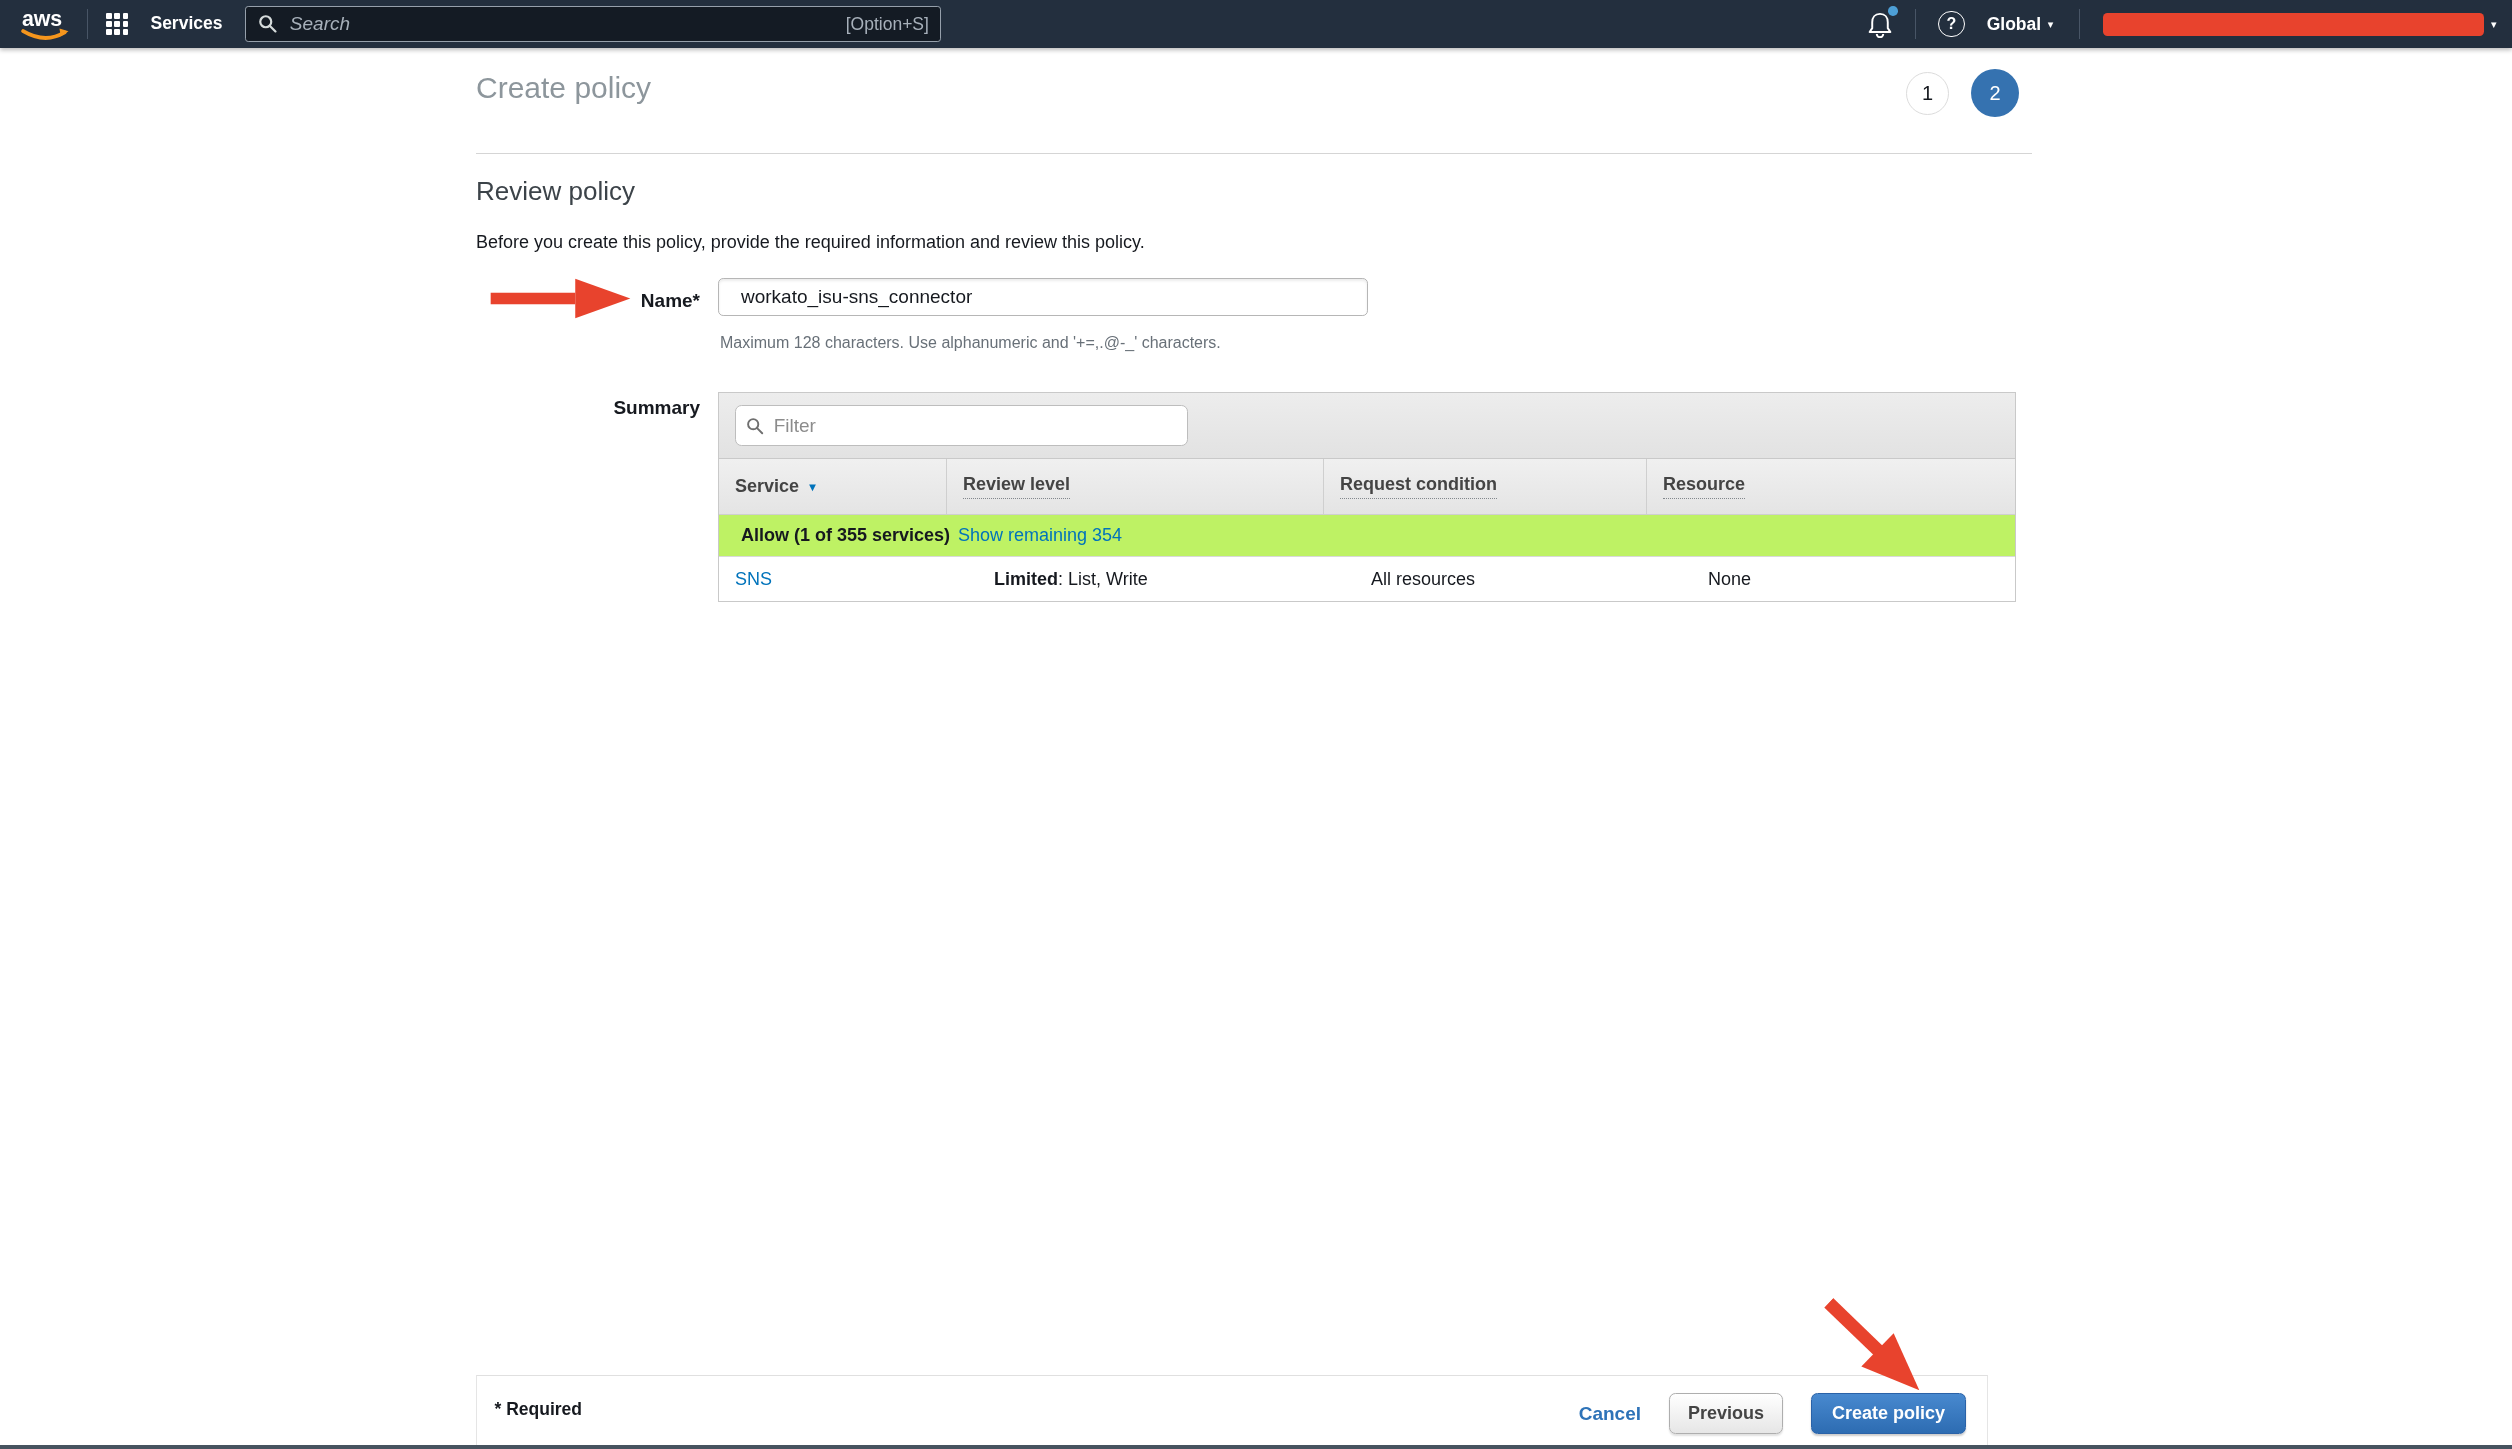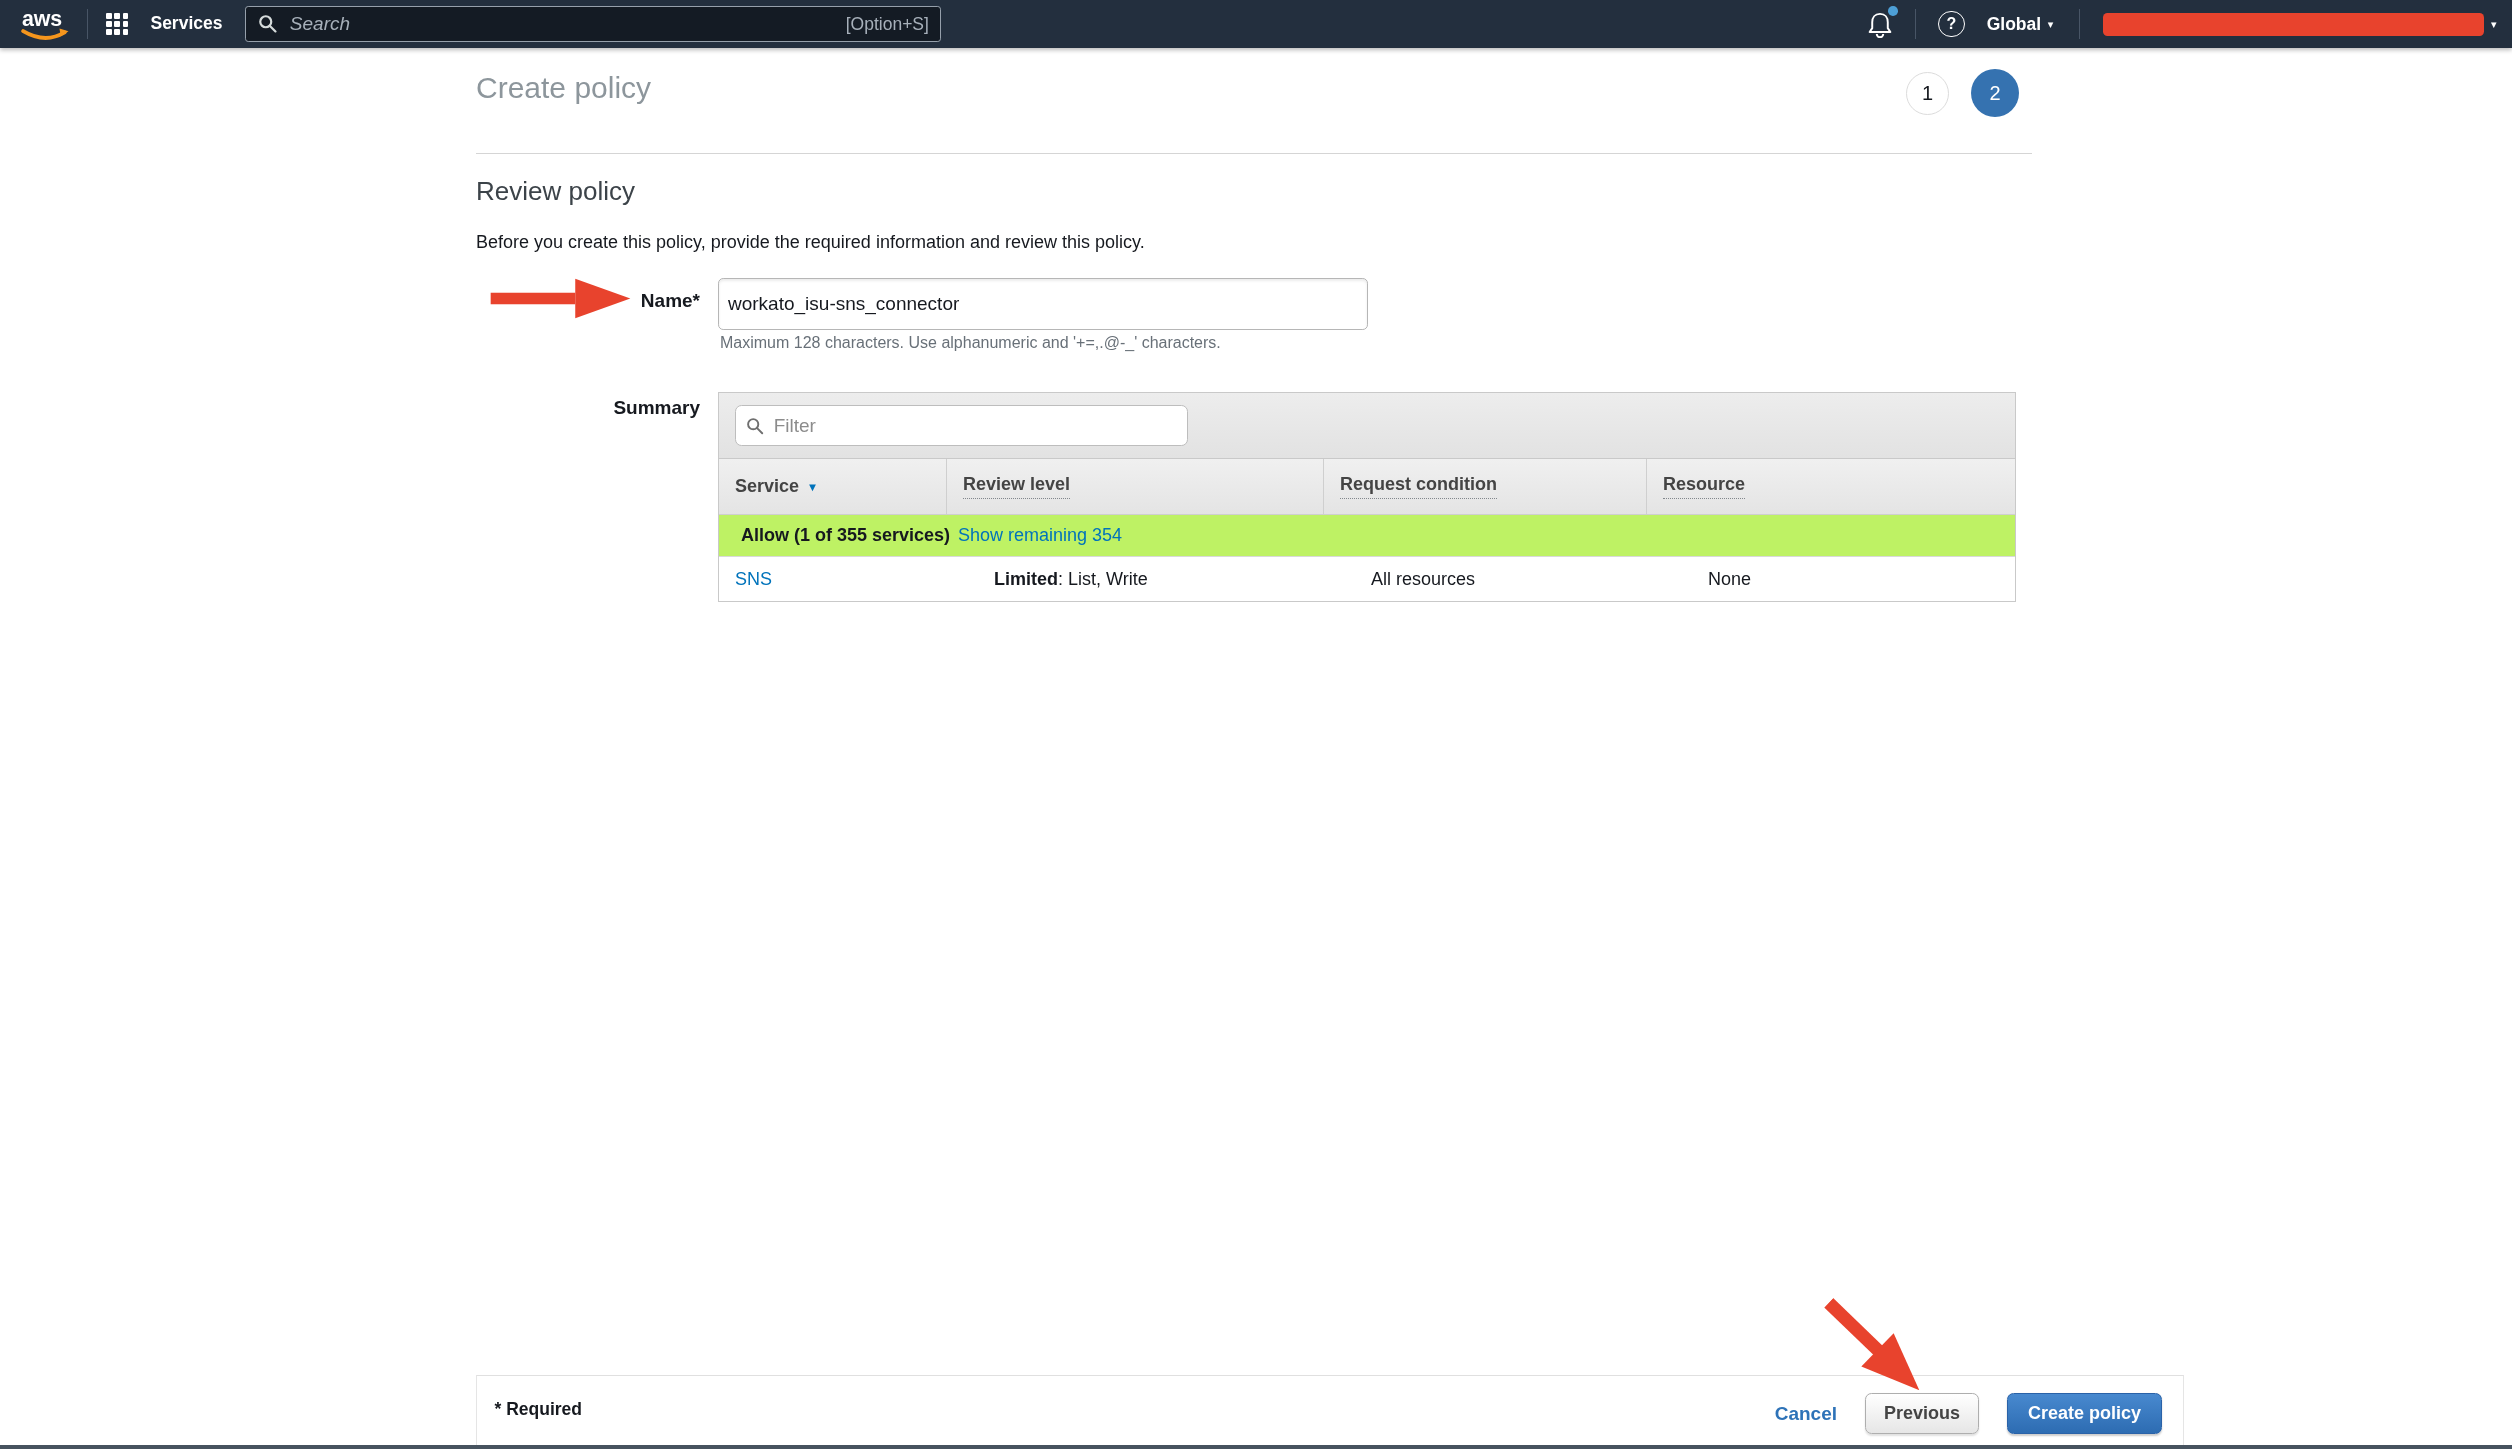--- a/index.html
+++ b/index.html
@@ -52,24 +52,24 @@
   }
   .step-inactive{width:43px;height:43px;background:#ffffff;border:1.9px solid #dcdcdc;color:#16191f;}
   .step-active{width:48px;height:48px;color:#ffffff;font-weight:400;}
   .h-divider{height:1.3px;background:#d5d5d5;}
 
   
   .section-heading{font-size:26px;color:#3c4349;}
   .body-text{font-size:18px;color:#16191f;}
   .field-label{font-size:19px;font-weight:700;color:#16191f;text-align:right;}
   .name-input{
-    width:650px;height:52px;box-sizing:border-box;
+    width:650px;height:38px;box-sizing:border-box;
     border:1.3px solid #b6b6b6;border-radius:5.2px;
     box-shadow:inset 0 1.9px 2.6px rgba(0,0,0,.08);
-    font-size:19px;color:#16191f;padding:0 9px;outline:none;
+    font-size:19px;color:#16191f;padding:0 22px;outline:none;
     font-family:"Liberation Sans", sans-serif;
   }
   .hint{font-size:16px;color:#687078;}
 
   
   .panel{
     box-sizing:border-box;width:1298px;
     border:1.3px solid #c9c9c9;background:#ffffff;
   }
   .filter-strip{
@@ -244,21 +244,21 @@
       <span class="link">SNS</span>
     </div>
     <div class="td" style="width:377px;">
       <span class="bold">Limited</span><span>: List, Write</span>
     </div>
     <div class="td" style="width:337px;">All resources</div>
     <div class="td" style="width:323px;">None</div>
   </div>
 </div>
 
-<div class="abs footer-box" style="left:476px;top:1375px;width:1708px;height:75px;">
+<div class="abs footer-box" style="left:476px;top:1375px;width:1512px;height:75px;">
   <div class="abs" style="left:17.5px;top:23px;font-size:17.5px;font-weight:700;color:#16191f;">* Required</div>
   <div style="position:absolute;right:21px;top:17px;display:flex;align-items:center;gap:28px;">
     <span class="cancel-link" style="color:#2e73b8;">Cancel</span>
     <div class="btn btn-secondary">Previous</div>
     <div class="btn btn-primary" style="background:linear-gradient(#4889cf,#2d6cb2);">Create policy</div>
   </div>
 </div>
 
 <svg class="abs" style="left:1811px;top:1323px;transform:rotate(44deg);z-index:7;" width="126" height="47" viewBox="0 0 195 72">
   <rect x="0" y="26" width="108" height="20" fill="#e8432d"></rect>

